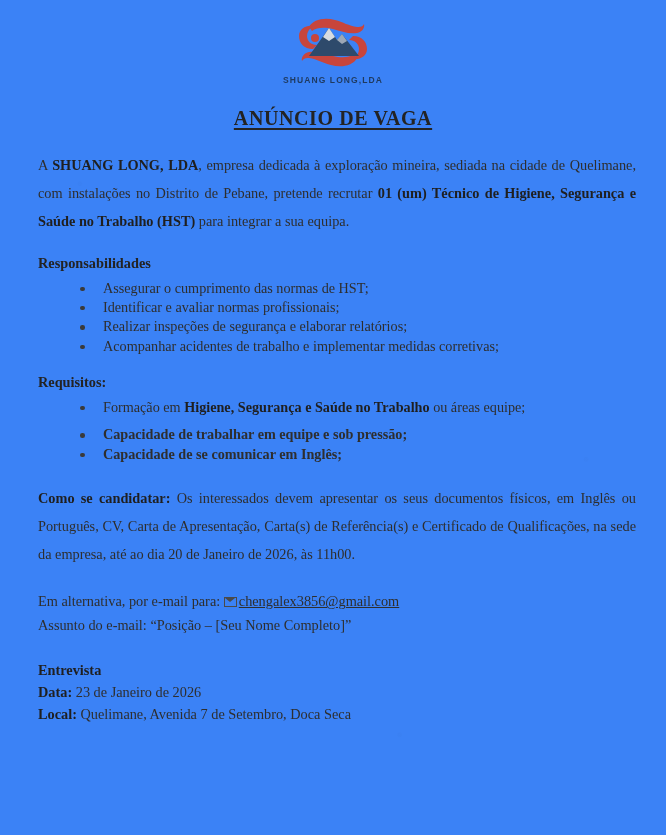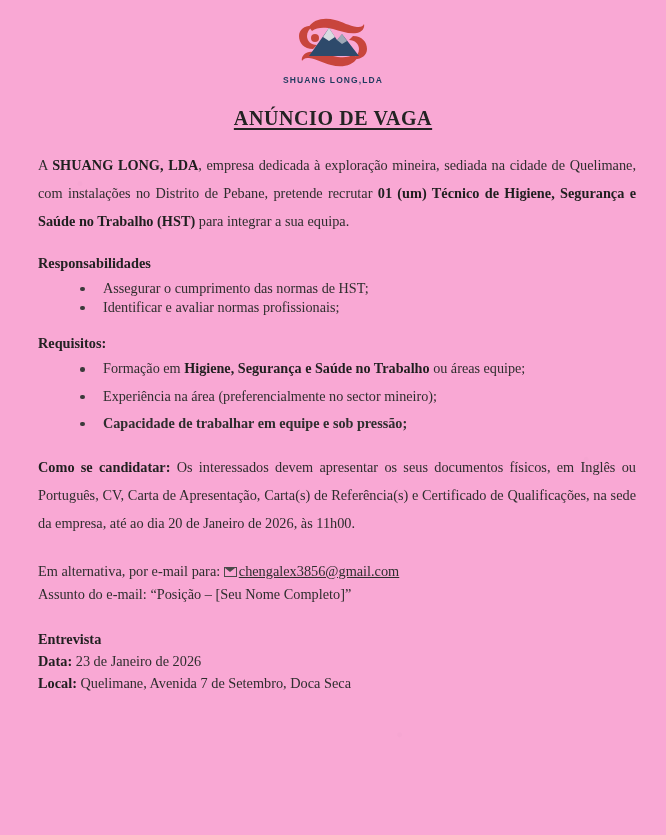--- a/index.html
+++ b/index.html
@@ -12,21 +12,21 @@
     background: #ffffff;
     font-family: "Liberation Serif", serif;
     color: #2b2b2b;
     overflow: hidden;
     position: relative;
   }
   .page {
     position: relative;
     width: 666px;
     height: 835px;
-    background: #f9a8d4;
+    background: #3b82f6;
     padding: 0;
     box-sizing: border-box;
   }
   
   .page::before {
     content: "";
     position: absolute;
     inset: 0;
     background:
       radial-gradient(circle at 12% 22%, rgba(0,0,0,0.012) 0 2px, transparent 3px),
@@ -187,27 +187,29 @@
   <div class="doc-title">ANÚNCIO DE VAGA</div>
 
   <div class="body-wrap">
 
     <p class="para"><span>A </span><b>SHUANG LONG, LDA</b><span>, empresa dedicada à exploração mineira, sediada na cidade de Quelimane, com instalações no Distrito de Pebane, pretende recrutar </span><b>01 (um) Técnico de Higiene, Segurança e Saúde no Trabalho (HST)</b><span> para integrar a sua equipa.</span></p>
 
     <div class="section-head">Responsabilidades</div>
     <ul class="bullets">
       <li>Assegurar o cumprimento das normas de HST;</li>
       <li>Identificar e avaliar normas profissionais;</li>
+      <li>Realizar inspeções de segurança e elaborar relatórios;</li>
+      <li>Acompanhar acidentes de trabalho e implementar medidas corretivas;</li>
     </ul>
 
     <div class="section-head">Requisitos:</div>
     <ul class="bullets spaced">
       <li><span>Formação em </span><b>Higiene, Segurança e Saúde no Trabalho</b><span> ou áreas equipe;</span></li>
-      <li>Experiência na área (preferencialmente no sector mineiro);</li>
       <li class="tight">Capacidade de trabalhar em equipe e sob pressão;</li>
+      <li class="tight">Capacidade de se comunicar em Inglês;</li>
     </ul>
 
     <p class="para block-apply"><b>Como se candidatar:</b><span> Os interessados devem apresentar os seus documentos físicos, em Inglês ou Português, CV, Carta de Apresentação, Carta(s) de Referência(s) e Certificado de Qualificações, na sede da empresa, até ao dia 20 de Janeiro de 2026, às 11h00.</span></p>
 
     <div class="block-email">
       <div class="line"><span>Em alternativa, por e-mail para:</span>
         <span class="env-icon"></span><span class="email-link">chengalex3856@gmail.com</span></div>
       <div class="line">Assunto do e-mail: “Posição – [Seu Nome Completo]”</div>
     </div>
 

